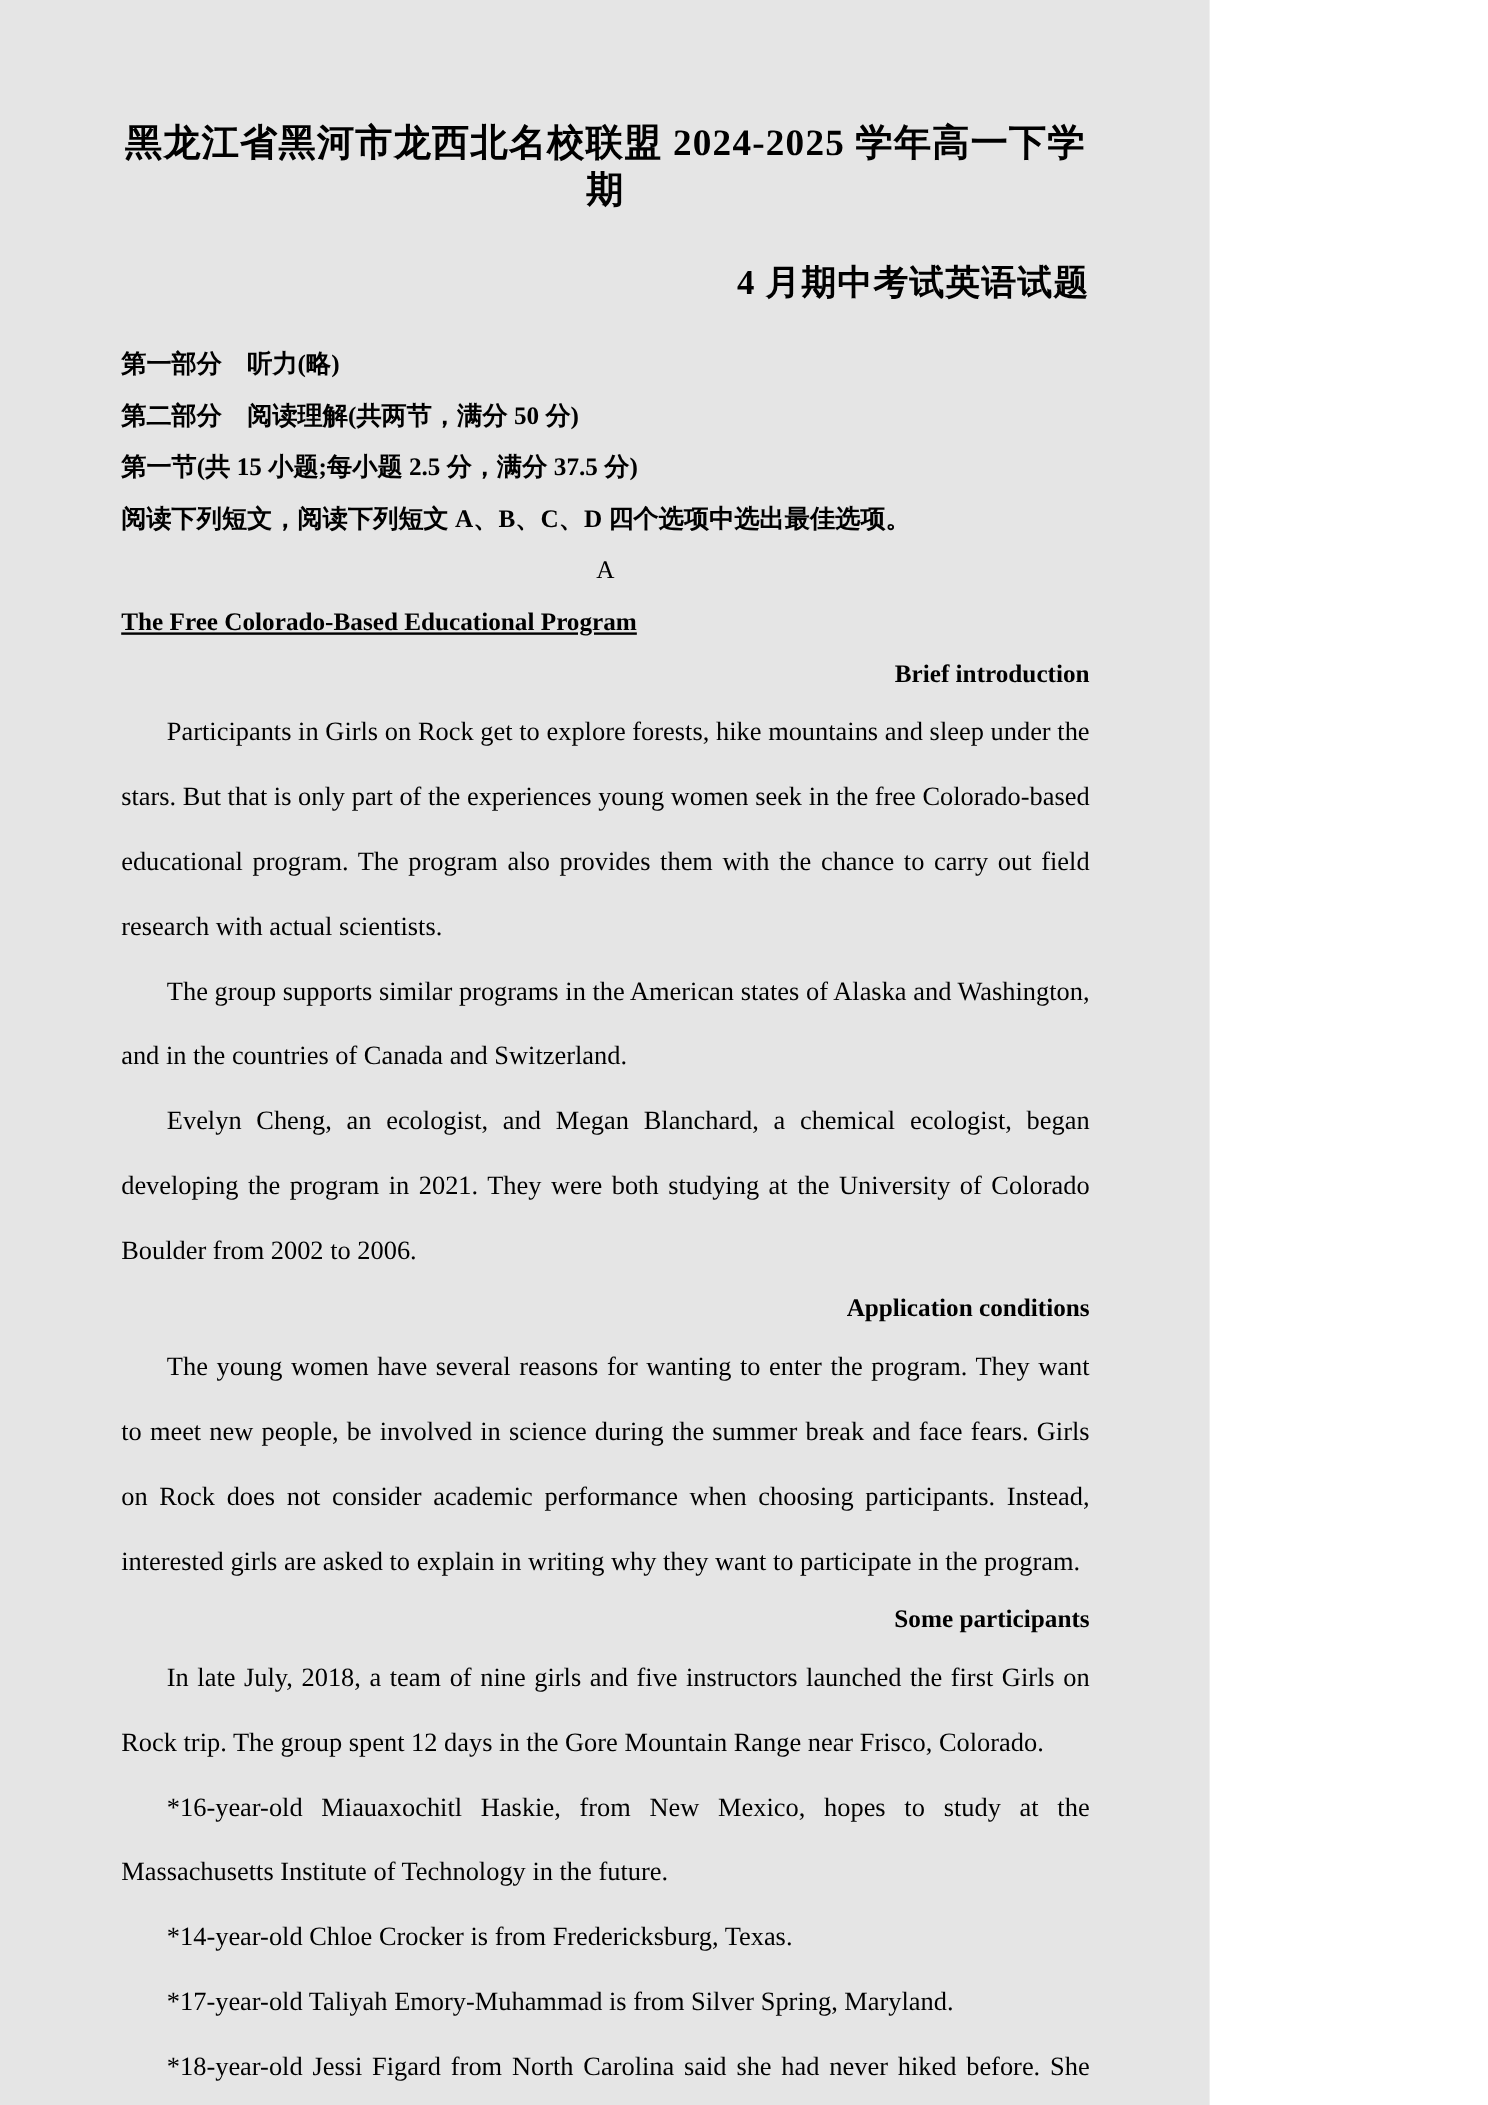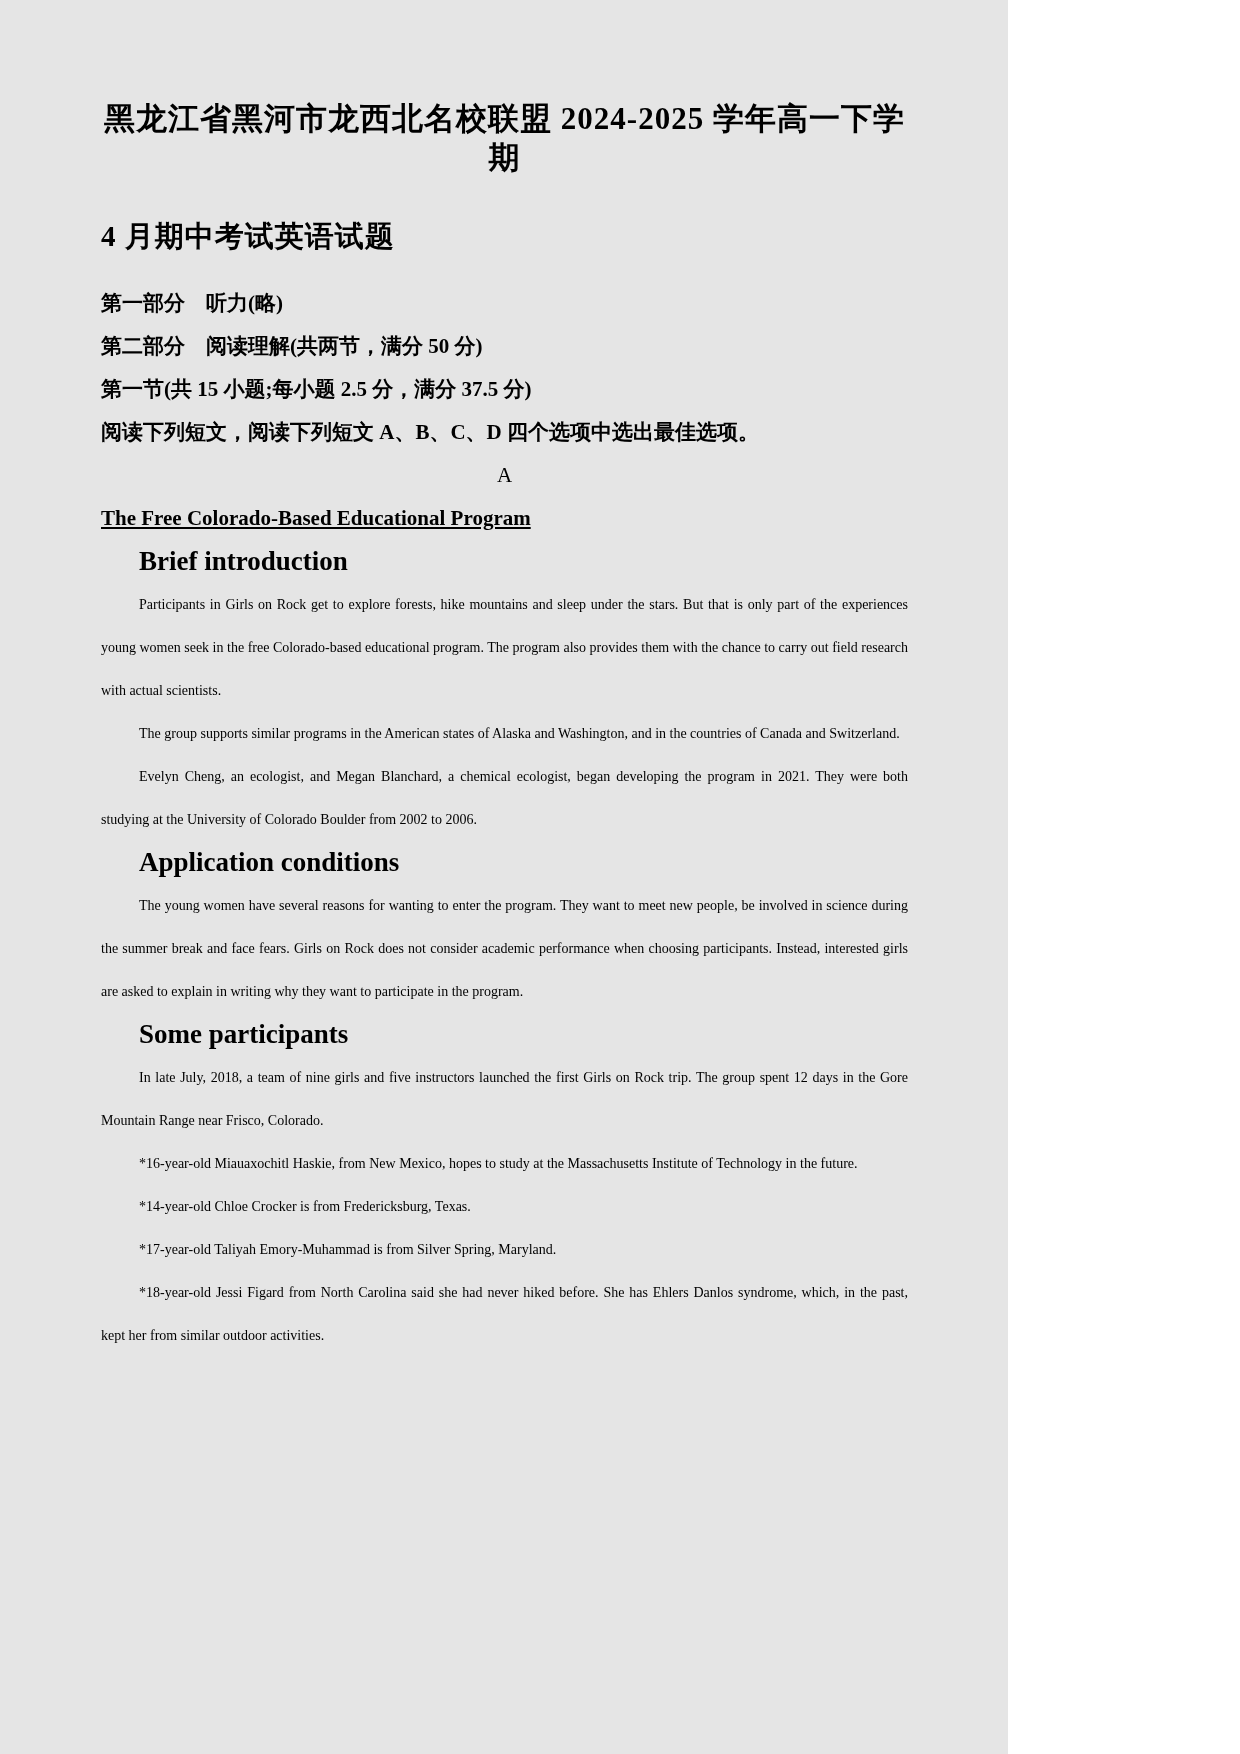--- a/index.html
+++ b/index.html
@@ -21,21 +21,21 @@
     font-size: 31px;
     font-weight: bold;
     text-align: center;
     line-height: 1.25;
     margin: 0 0 40px 0;
     letter-spacing: 1px;
   }
   .doc-subtitle {
     font-size: 29px;
     font-weight: bold;
-    text-align: left;
+    text-align: right;
     line-height: 1.25;
     margin: 0 0 28px 0;
     letter-spacing: 1px;
   }
   .zh-line {
     font-weight: bold;
     font-size: 21px;
     line-height: 43px;
     margin: 0;
   }
@@ -47,28 +47,29 @@
   }
   .passage-title {
     font-weight: bold;
     font-size: 21px;
     line-height: 43px;
     margin: 0;
     text-decoration: underline;
   }
   .sub-heading {
     font-weight: bold;
-    font-size: 27px;
+    font-size: 21px;
     line-height: 43px;
     margin: 0;
     padding-left: 38px;
+    text-align: right;
   }
   .body-para {
-    font-size: 14px;
-    line-height: 43px;
+    font-size: 22px;
+    line-height: 54px;
     margin: 0;
     text-align: justify;
     text-indent: 38px;
   }
 </style>
 </head>
 <body>
 
 <div class="page">
 

